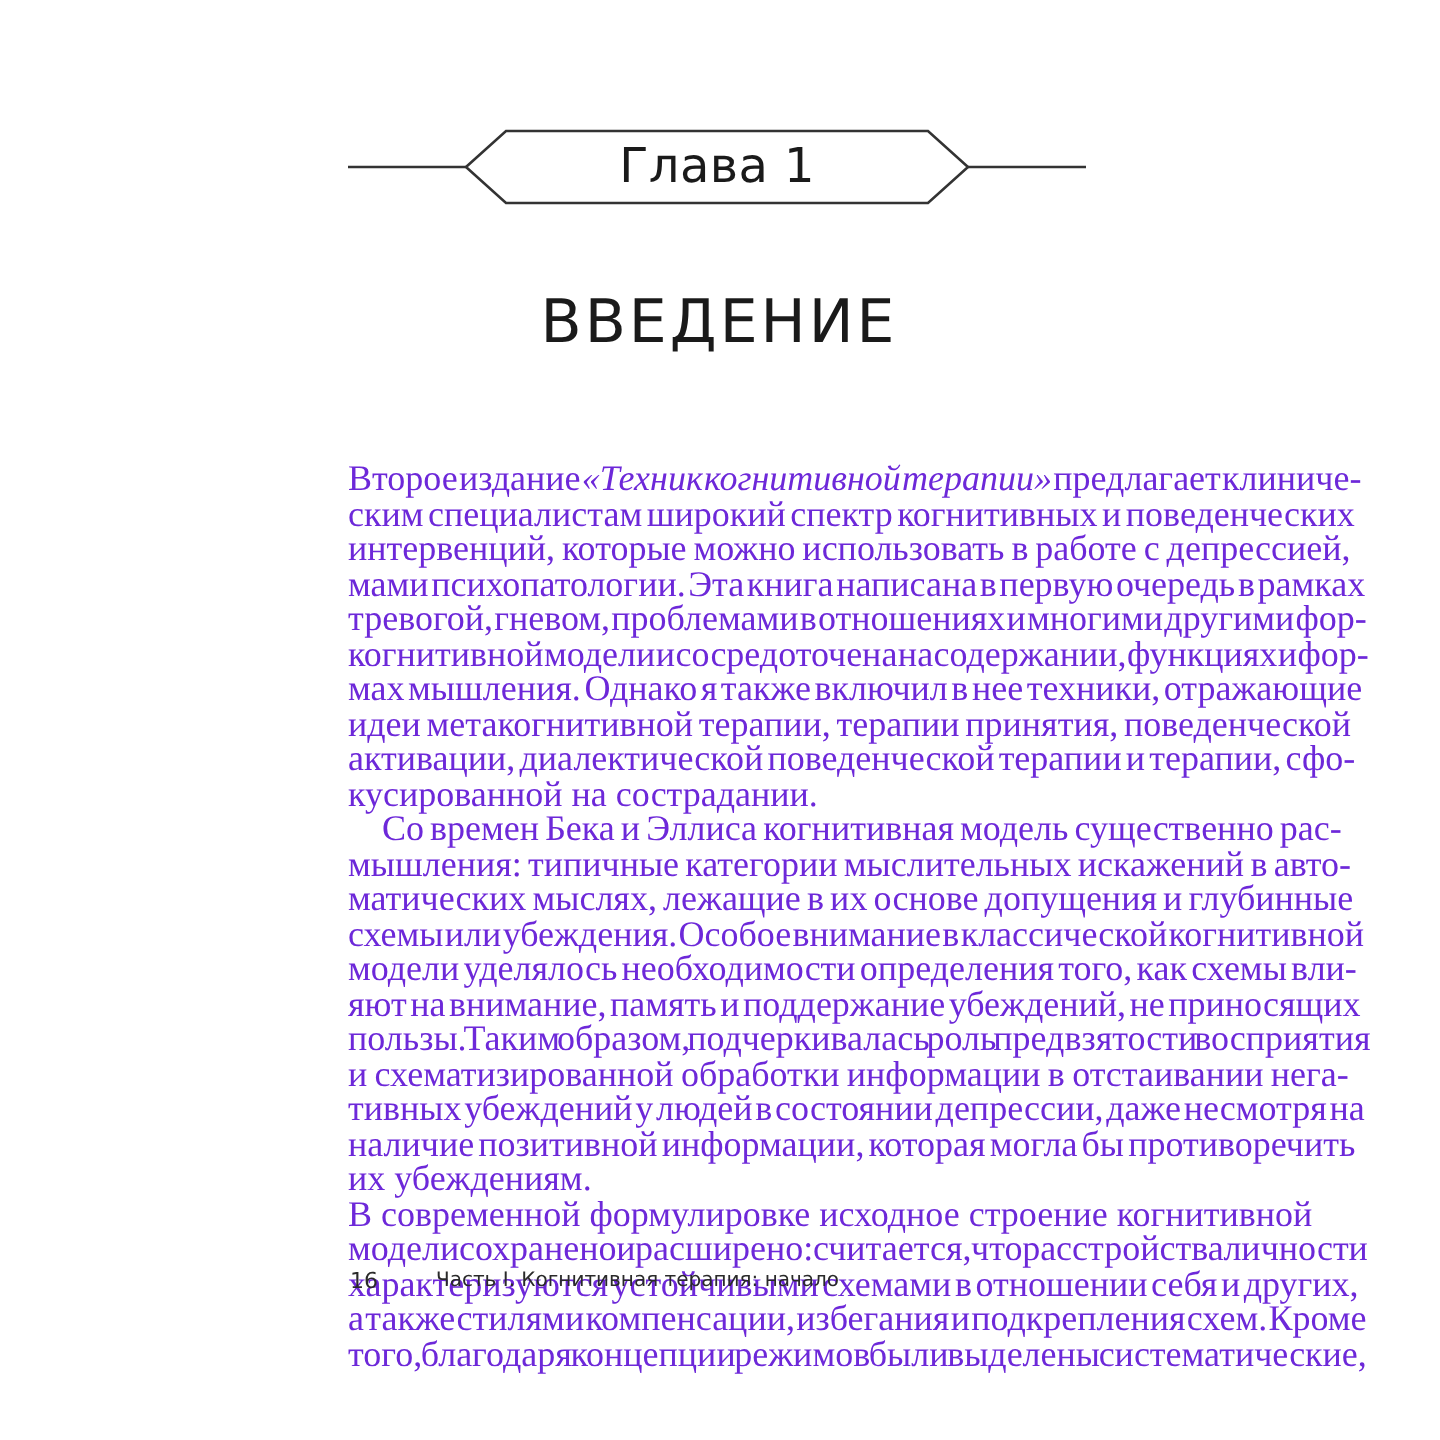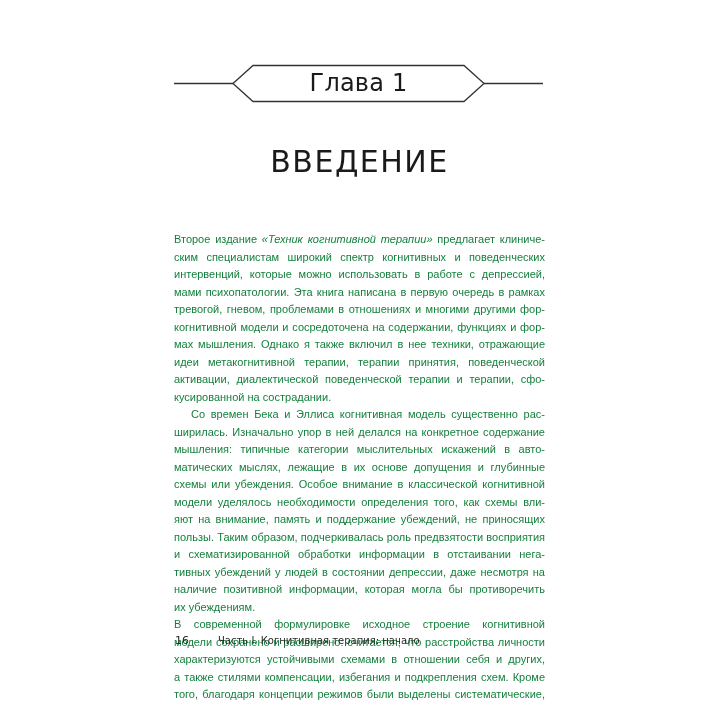--- a/index.html
+++ b/index.html
@@ -52,24 +52,24 @@
       font-size: 30px;
       line-height: 36px;
       letter-spacing: 1.5px;
       color: #1a1a1a;
     }
     .body-text {
       position: absolute;
       left: 174px;
       top: 231px;
       width: 371px;
-      font-family: Liberation Sans, sans-serif;
-      font-size: 11px;
+      font-family: Liberation Serif, serif;
+      font-size: 18px;
       line-height: 17.5px;
-      color: #15803d;
+      color: #6d28d9;
     }
     .line {
       display: block;
       height: 17.5px;
       white-space: nowrap;
       text-align: justify;
       text-align-last: justify;
       overflow: visible;
     }
     .line.last {
@@ -130,21 +130,20 @@
       <span class="line" style="white-space: nowrap; word-spacing: -3.88867px;">тревогой, гневом, проблемами в отношениях и многими другими фор-</span>
       <span class="line" style="white-space: nowrap; word-spacing: -4.25195px;">когнитивной модели и сосредоточена на содержании, функциях и фор-</span>
       <span class="line" style="white-space: nowrap; word-spacing: -2.71181px;">мах мышления. Однако я также включил в нее техники, отражающие</span>
       <span class="line" style="white-space: nowrap; word-spacing: -1.61875px;">идеи метакогнитивной терапии, терапии принятия, поведенческой</span>
       <span class="line" style="white-space: nowrap; word-spacing: -2.39583px;">активации, диалектической поведенческой терапии и терапии, сфо-</span>
       <span class="line last">кусированной на сострадании.</span>
     </div>
 
     <div>
       <span class="line indent" style="white-space: nowrap; word-spacing: -1.45508px;">Со времен Бека и Эллиса когнитивная модель существенно рас-</span>
-      <span class="line" style="white-space: nowrap; word-spacing: -3.15039px;">ширилась. Изначально упор в ней делался на конкретное содержание</span>
       <span class="line" style="white-space: nowrap; word-spacing: -1.35677px;">мышления: типичные категории мыслительных искажений в авто-</span>
       <span class="line" style="white-space: nowrap; word-spacing: -1.42578px;">матических мыслях, лежащие в их основе допущения и глубинные</span>
       <span class="line" style="white-space: nowrap; word-spacing: -3.85491px;">схемы или убеждения. Особое внимание в классической когнитивной</span>
       <span class="line" style="white-space: nowrap; word-spacing: -2.37054px;">модели уделялось необходимости определения того, как схемы вли-</span>
       <span class="line" style="white-space: nowrap; word-spacing: -2.74805px;">яют на внимание, память и поддержание убеждений, не приносящих</span>
       <span class="line" style="white-space: nowrap; word-spacing: -6.07031px;">пользы. Таким образом, подчеркивалась роль предвзятости восприятия</span>
       <span class="line" style="white-space: nowrap; word-spacing: -0.833333px;">и схематизированной обработки информации в отстаивании нега-</span>
       <span class="line" style="white-space: nowrap; word-spacing: -3.13021px;">тивных убеждений у людей в состоянии депрессии, даже несмотря на</span>
       <span class="line" style="white-space: nowrap; word-spacing: -2.41406px;">наличие позитивной информации, которая могла бы противоречить</span>
       <span class="line last">их убеждениям.</span>

